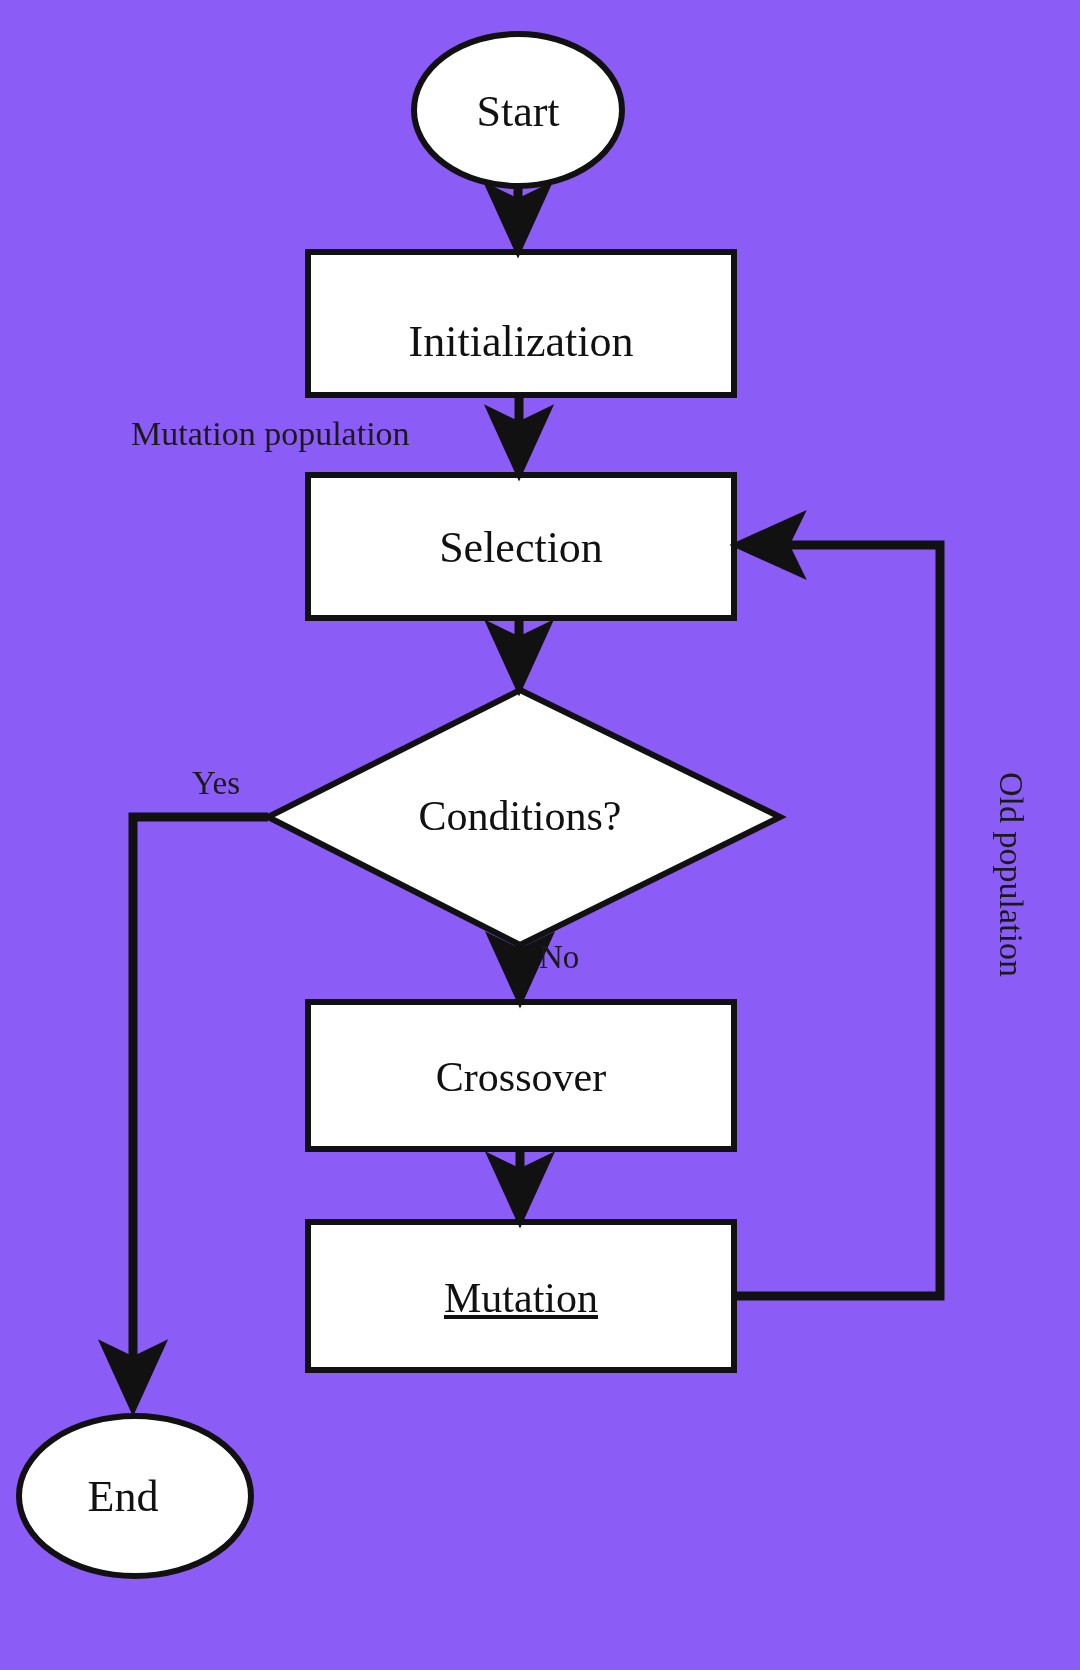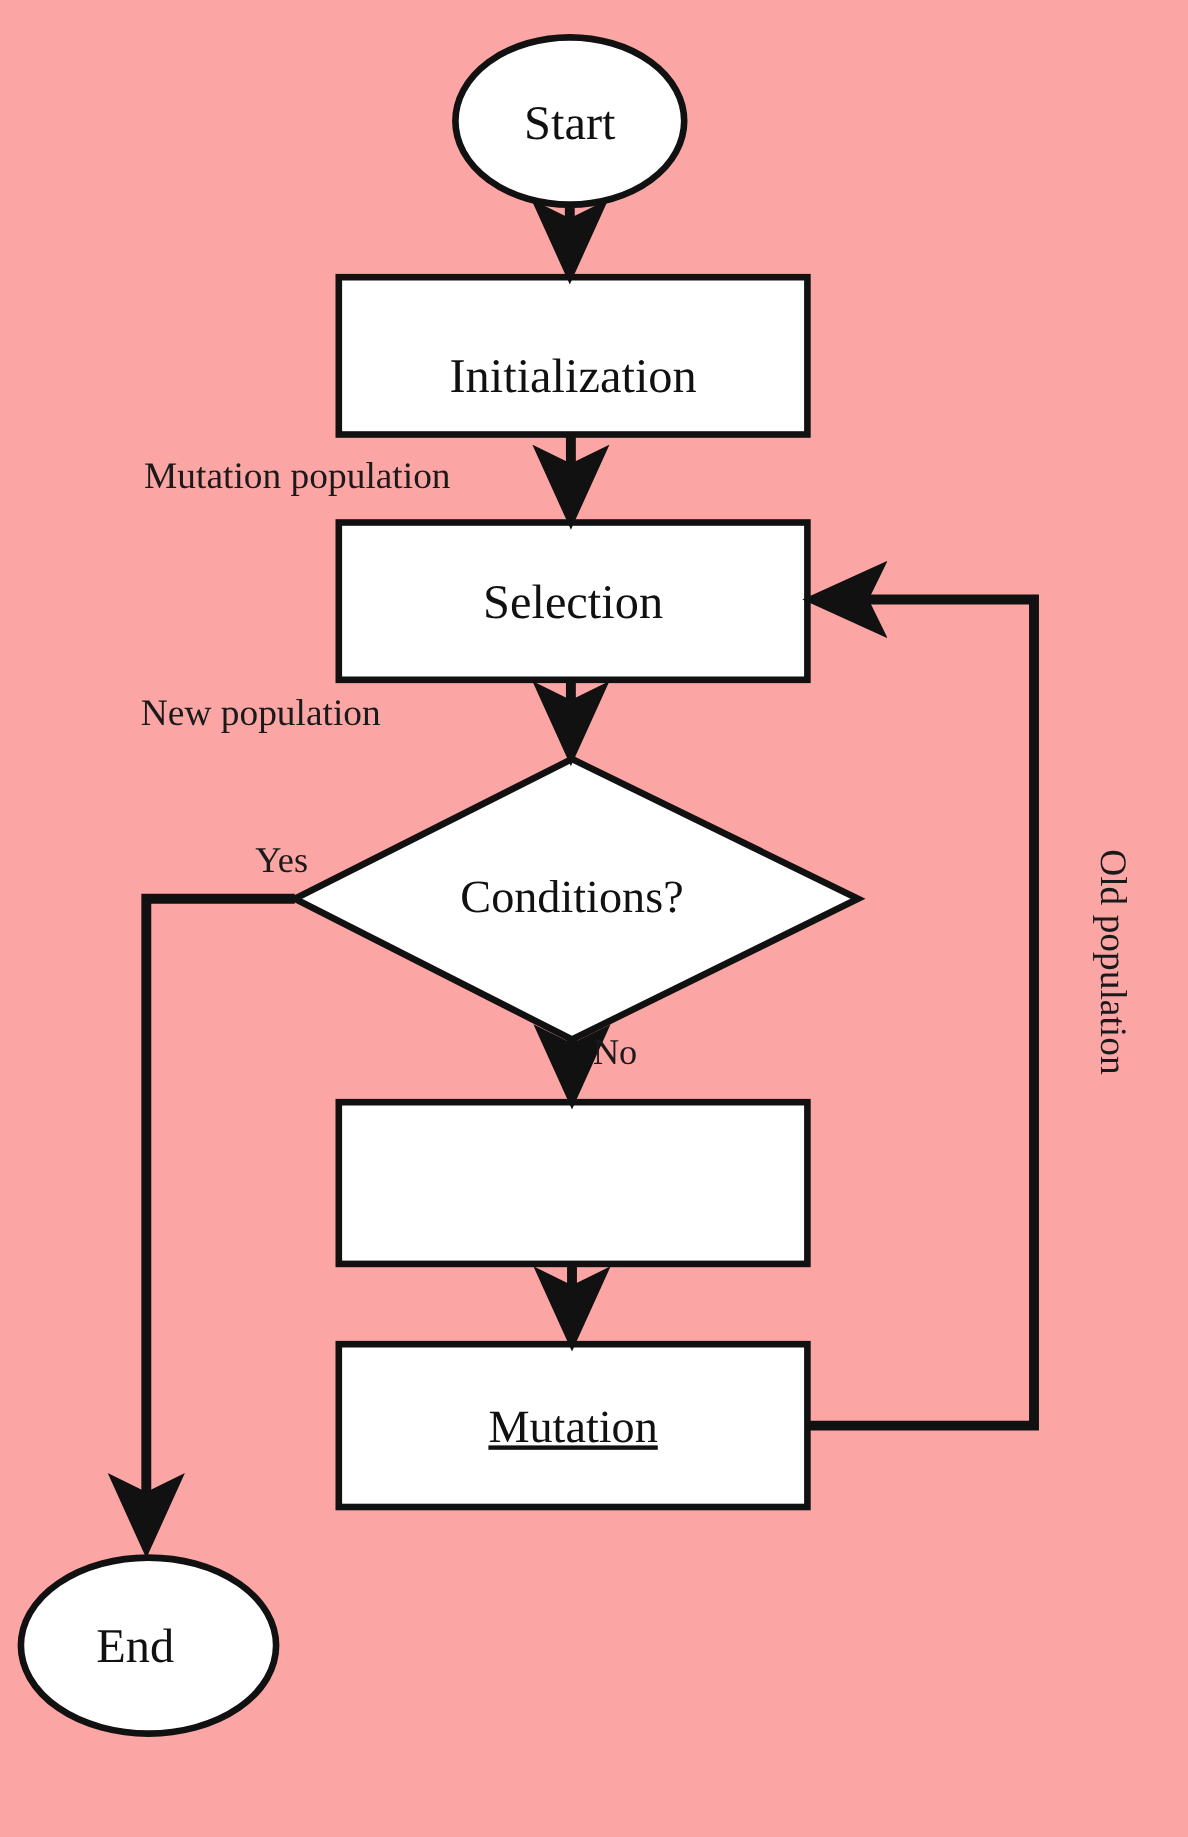--- a/index.html
+++ b/index.html
@@ -9,21 +9,21 @@
     background: #ffffff;
   }
   body {
     font-family: "Liberation Serif", "DejaVu Serif", serif;
     color: #111111;
   }
   #canvas {
     position: relative;
     width: 1080px;
     height: 1670px;
-    background: #fca5a5;
+    background: #8b5cf6;
     overflow: hidden;
   }
   svg.flow {
     position: absolute;
     left: 0;
     top: 0;
     width: 1080px;
     height: 1670px;
   }
   .node-label {
@@ -90,28 +90,28 @@
   </svg>
 
   <div class="node-label shape-text-lg" style="left:398px; top:86px; width:240px;">Start</div>
 
   <div class="node-label shape-text-lg" style="left:308px; top:316px; width:426px;">Initialization</div>
 
   <div class="node-label shape-text-lg" style="left:308px; top:522px; width:426px;text-align:center;">Selection</div>
 
   <div class="node-label shape-text-md" style="left:310px; top:792px; width:420px;">Conditions?</div>
 
+  <div class="node-label shape-text-md" style="left:308px; top:1053px; width:426px;">Crossover</div>
 
   <div class="node-label shape-text-md" style="left:308px; top:1274px; width:426px;text-decoration:underline;">Mutation</div>
 
   <div class="node-label shape-text-lg" style="left:3px; top:1471px; width:240px;">End</div>
 
   <div class="edge-label edge-text" style="left:131px; top:415px;">Mutation population</div>
 
-  <div class="edge-label edge-text" style="left:128px; top:630px;">New population</div>
 
-  <div class="edge-label edge-text-sm" style="left:192px; top:765px;margin-left:40px;">Yes</div>
+  <div class="edge-label edge-text-sm" style="left:192px; top:765px;">Yes</div>
 
   <div class="edge-label edge-text-sm" style="left:539px; top:939px;">No</div>
 
   <div class="edge-label edge-text vertical-label" style="left:1030px; top:772px;">Old population</div>
 
 </div>
 
 </body></html>

